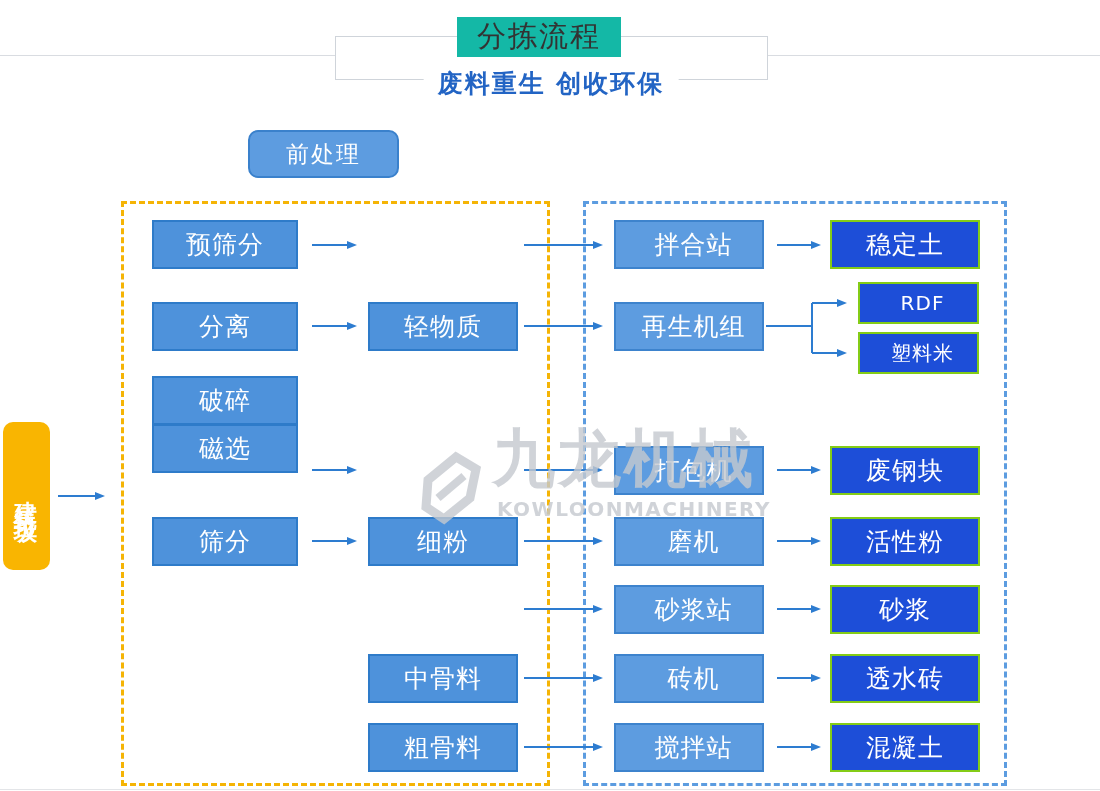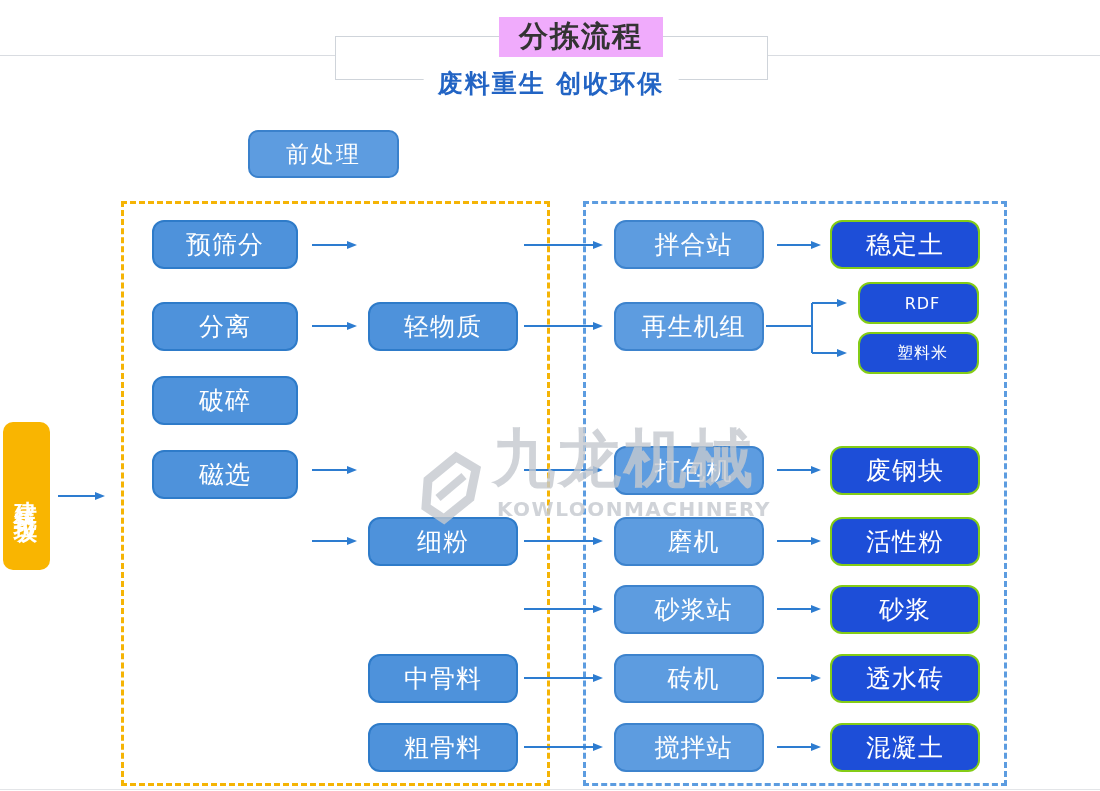--- a/index.html
+++ b/index.html
@@ -4,22 +4,22 @@
 <style>
   html,body{margin:0;padding:0;background:#fff;}
   .page{
     position:relative;width:1100px;height:791px;background:#fff;overflow:hidden;
     font-family:"DejaVu Sans","Liberation Sans",sans-serif;
   }
   
   .top-line{position:absolute;left:0;top:55px;width:1100px;height:1px;background:#d9dce1;z-index:1;}
   .title-frame{position:absolute;left:335px;top:36px;width:433px;height:44px;border:1px solid #cfd4da;background:#fff;z-index:2;box-sizing:border-box;}
   .page-title{
-    position:absolute;left:581px;top:17px;transform:translateX(-50%);
-    font-size:29px;font-weight:bold;color:#333;background:#f0abfc;padding:0 20px;
+    position:absolute;left:539px;top:17px;transform:translateX(-50%);
+    font-size:29px;font-weight:normal;color:#333;background:#14b8a6;padding:0 20px;
     z-index:3;white-space:nowrap;letter-spacing:2px;
   }
   .page-subtitle{
     position:absolute;left:551px;top:67px;transform:translateX(-50%);
     font-size:25px;font-weight:bold;color:#2264c4;background:#fff;padding:0 14px;
     z-index:3;white-space:nowrap;letter-spacing:2px;
   }
   
   .legend-btn{
     position:absolute;height:48px;border-radius:10px;background:#5d9ce0;border:2px solid #3a81cc;
@@ -34,28 +34,28 @@
   .zone-post{left:583px;width:424px;border:3px dashed #5c9ce0;}
   
   .source-box{
     position:absolute;left:3px;top:422px;width:47px;height:148px;background:#f9b501;
     border-radius:10px;color:#fff;font-size:23px;font-weight:bold;
     display:flex;align-items:center;justify-content:center;
     writing-mode:vertical-rl;text-orientation:upright;letter-spacing:7px;z-index:2;
   }
   
   .node{
-    position:absolute;height:49px;border-radius:12px;box-sizing:border-box;z-index:3;
+    position:absolute;height:49px;border-radius:0;box-sizing:border-box;z-index:3;
     display:flex;align-items:center;justify-content:center;color:#fff;font-size:25px;
     letter-spacing:1px;white-space:nowrap;
   }
   .n-pre {background:#4e92db;border:2px solid #2e7bc9;}
   .n-post{background:#5d9ce0;border:2px solid #3d83cd;}
   .n-prod{background:#1d4ed8;border:2px solid #84cc16;}
-  .n-small{height:42px;font-size:16px;padding-left:8px;}
+  .n-small{height:42px;font-size:20px;padding-left:8px;}
   .c1{left:152px;width:146px;}
   .c2{left:368px;width:150px;}
   .c3{left:614px;width:150px;padding-left:9px;}
   .c4{left:830px;width:150px;}
   
   .arrows{position:absolute;left:0;top:0;z-index:2;}
   
   .wm{position:absolute;left:0;top:0;width:1100px;height:791px;z-index:6;pointer-events:none;opacity:.8;}
   .wm-logo{position:absolute;left:420px;top:450px;}
   .wm-cn{
@@ -117,21 +117,22 @@
       <line x1="766" y1="326" x2="812" y2="326"></line>
       <line x1="812" y1="303" x2="812" y2="353"></line>
       <line x1="812" y1="303" x2="838" y2="303" marker-end="url(#ah)"></line>
       <line x1="812" y1="353" x2="838" y2="353" marker-end="url(#ah)"></line>
     </g>
   </svg>
 
   <div class="node n-pre c1" style="top:220px">预筛分</div>
   <div class="node n-pre c1" style="top:302px">分离</div>
   <div class="node n-pre c1" style="top:376px">破碎</div>
-  <div class="node n-pre c1" style="top:450px">磁选</div>
+  <div class="node n-pre c1" style="top:424px">磁选</div>
+  <div class="node n-pre c1" style="top:517px">筛分</div>
 
   <div class="node n-pre c2" style="top:302px">轻物质</div>
   <div class="node n-pre c2" style="top:517px">细粉</div>
   <div class="node n-pre c2" style="top:654px">中骨料</div>
   <div class="node n-pre c2" style="top:723px">粗骨料</div>
 
   <div class="node n-post c3" style="top:220px">拌合站</div>
   <div class="node n-post c3" style="top:302px">再生机组</div>
   <div class="node n-post c3" style="top:446px">打包机</div>
   <div class="node n-post c3" style="top:517px">磨机</div>

